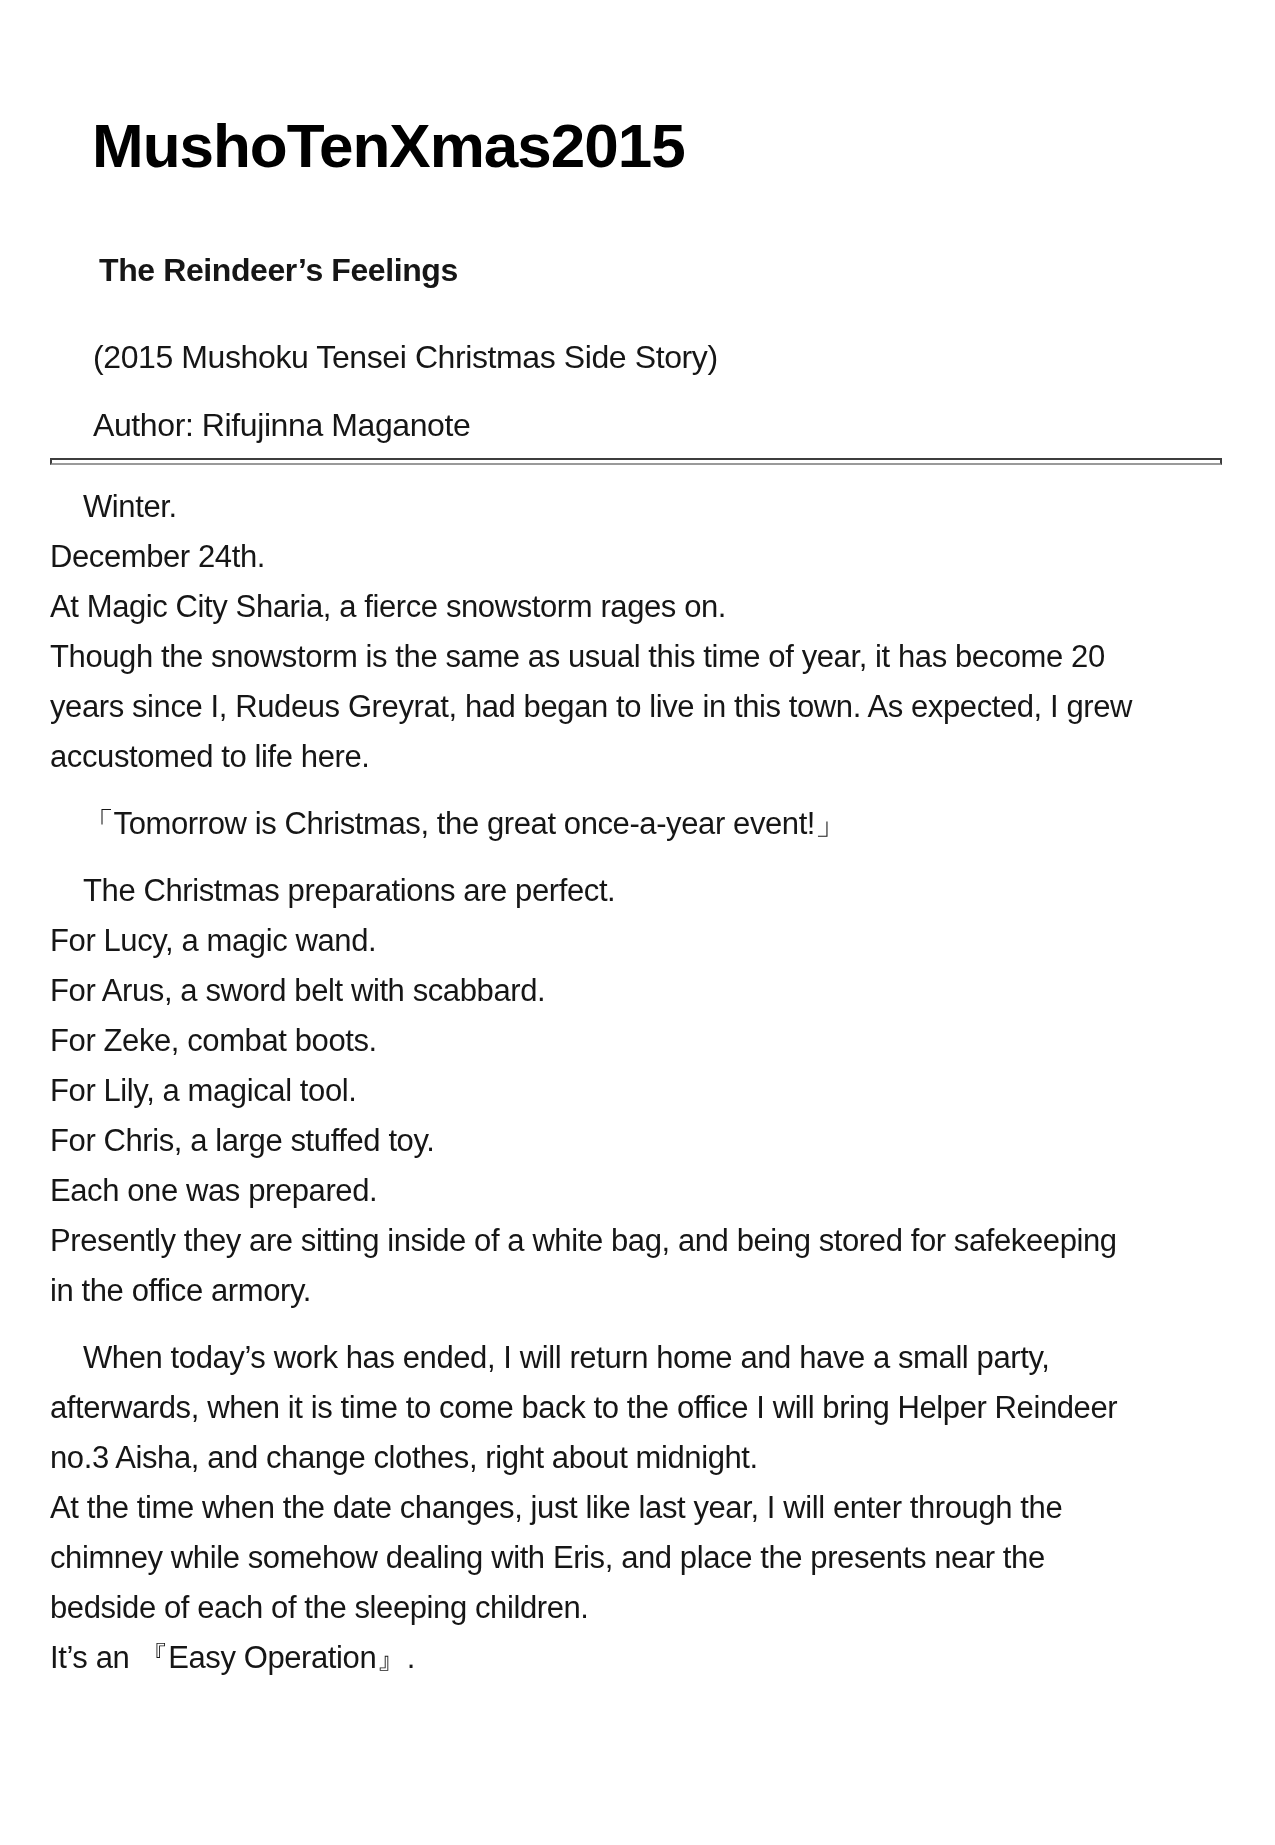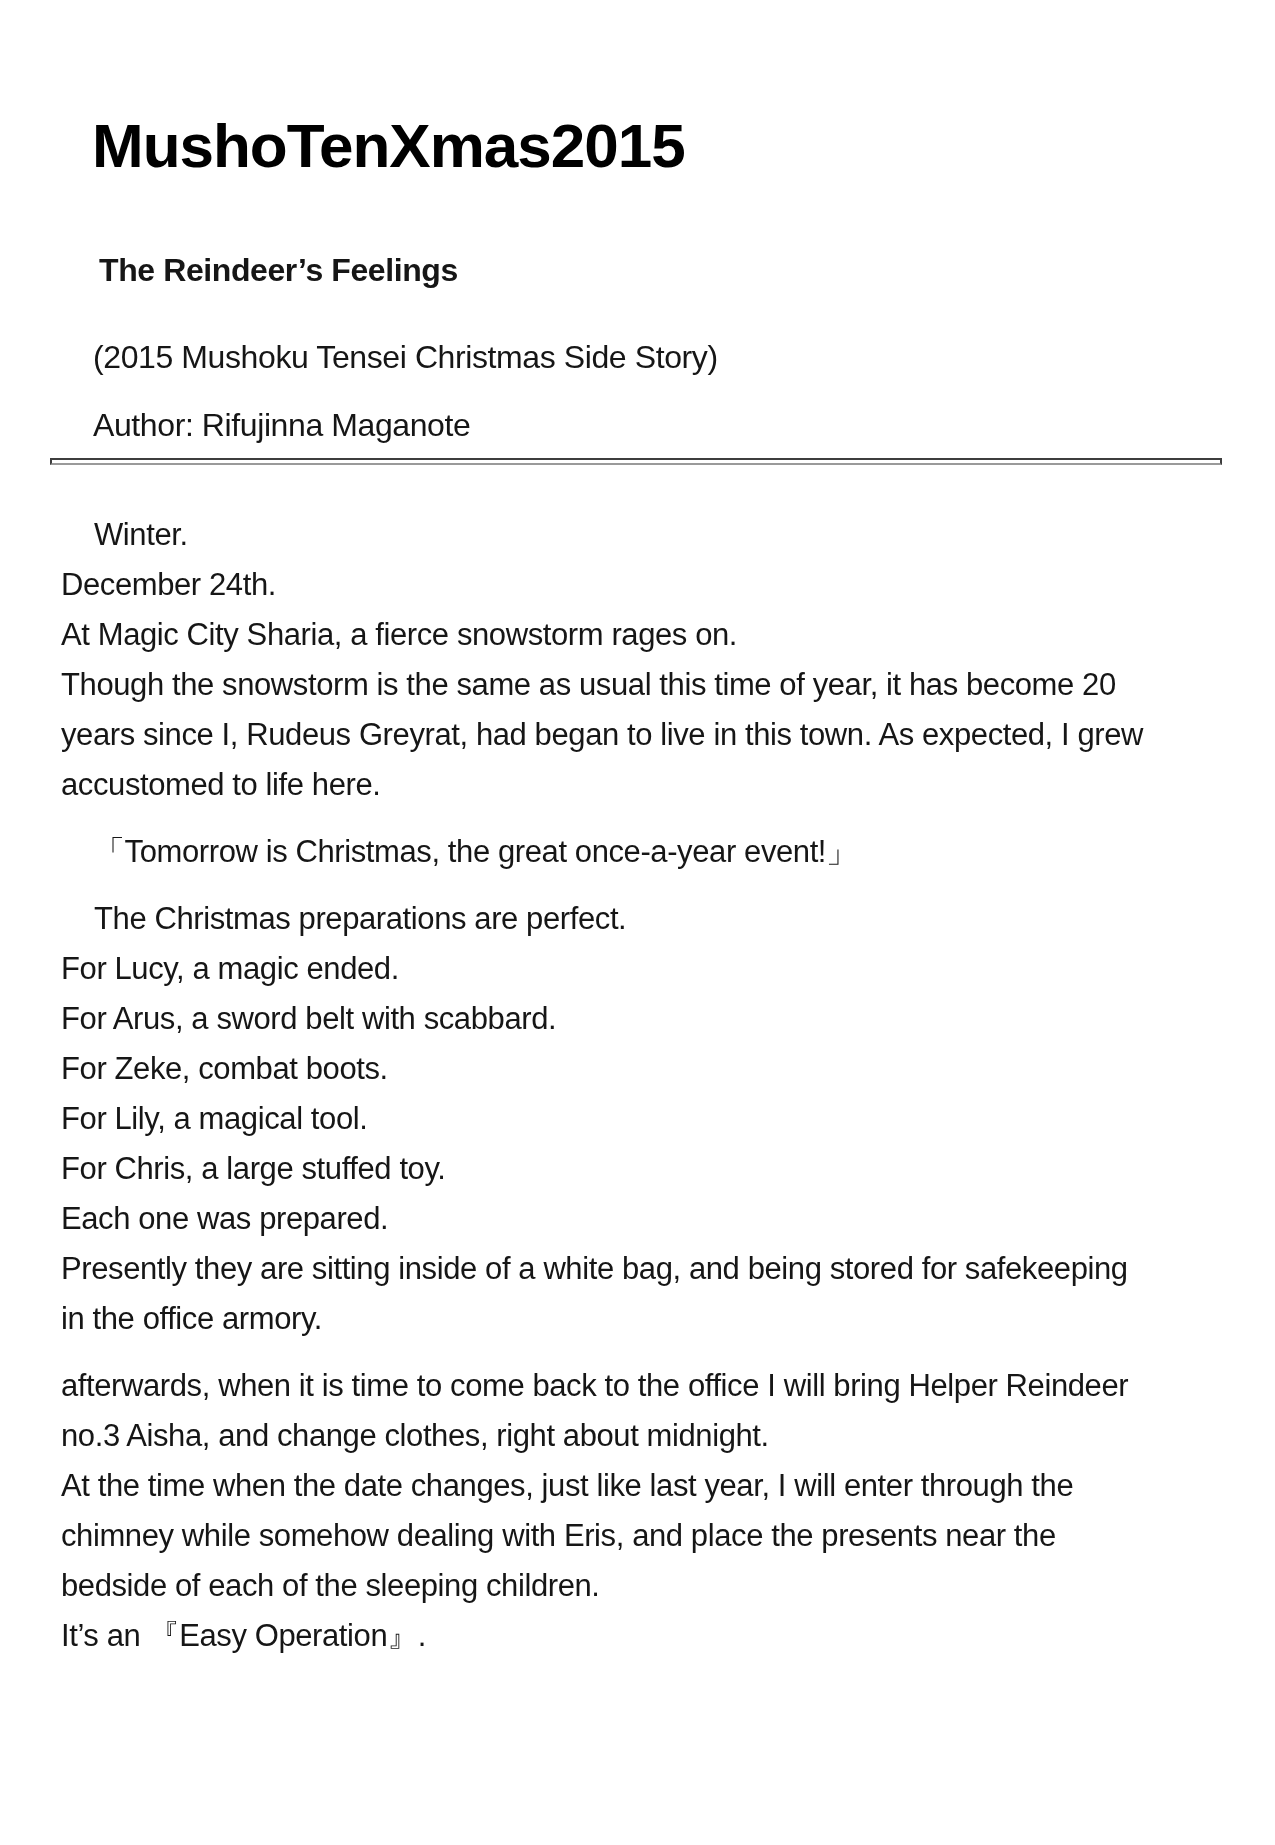--- a/index.html
+++ b/index.html
@@ -58,23 +58,22 @@
     height: 3px;
     background: transparent;
     border-top: 2px solid var(--rule-dark, #3d3d3d);
     border-bottom: 2px solid var(--rule-light, #9a9a9a);
     border-left: 2px solid var(--rule-dark, #3d3d3d);
     border-right: 2px solid var(--rule-dark, #3d3d3d);
   }
   .story-body {
     position: absolute;
     top: 482px;
-    left: 61px;
+    left: 50px;
     width: 1185px;
-    margin-top: 28px;
   }
   .para {
     margin: 0 0 17px 0;
   }
   .line {
     font-size: 31px;
     line-height: 50px;
     letter-spacing: -0.4px;
     white-space: nowrap;
   }
@@ -103,30 +102,31 @@
         <div class="line">At Magic City Sharia, a fierce snowstorm rages on.</div>
         <div class="line">Though the snowstorm is the same as usual this time of year, it has become 20</div>
         <div class="line">years since I, Rudeus Greyrat, had began to live in this town. As expected, I grew</div>
         <div class="line">accustomed to life here.</div>
       </div>
       <div class="para">
         <div class="line indent">「Tomorrow is Christmas, the great once-a-year event!」</div>
       </div>
       <div class="para">
         <div class="line indent">The Christmas preparations are perfect.</div>
-        <div class="line">For Lucy, a magic ended.</div>
+        <div class="line">For Lucy, a magic wand.</div>
         <div class="line">For Arus, a sword belt with scabbard.</div>
         <div class="line">For Zeke, combat boots.</div>
         <div class="line">For Lily, a magical tool.</div>
         <div class="line">For Chris, a large stuffed toy.</div>
         <div class="line">Each one was prepared.</div>
         <div class="line">Presently they are sitting inside of a white bag, and being stored for safekeeping</div>
         <div class="line">in the office armory.</div>
       </div>
       <div class="para">
+        <div class="line indent">When today’s work has ended, I will return home and have a small party,</div>
         <div class="line">afterwards, when it is time to come back to the office I will bring Helper Reindeer</div>
         <div class="line">no.3 Aisha, and change clothes, right about midnight.</div>
         <div class="line">At the time when the date changes, just like last year, I will enter through the</div>
         <div class="line">chimney while somehow dealing with Eris, and place the presents near the</div>
         <div class="line">bedside of each of the sleeping children.</div>
         <div class="line">It’s an 『Easy Operation』.</div>
       </div>
     </div>
 </div>
 

